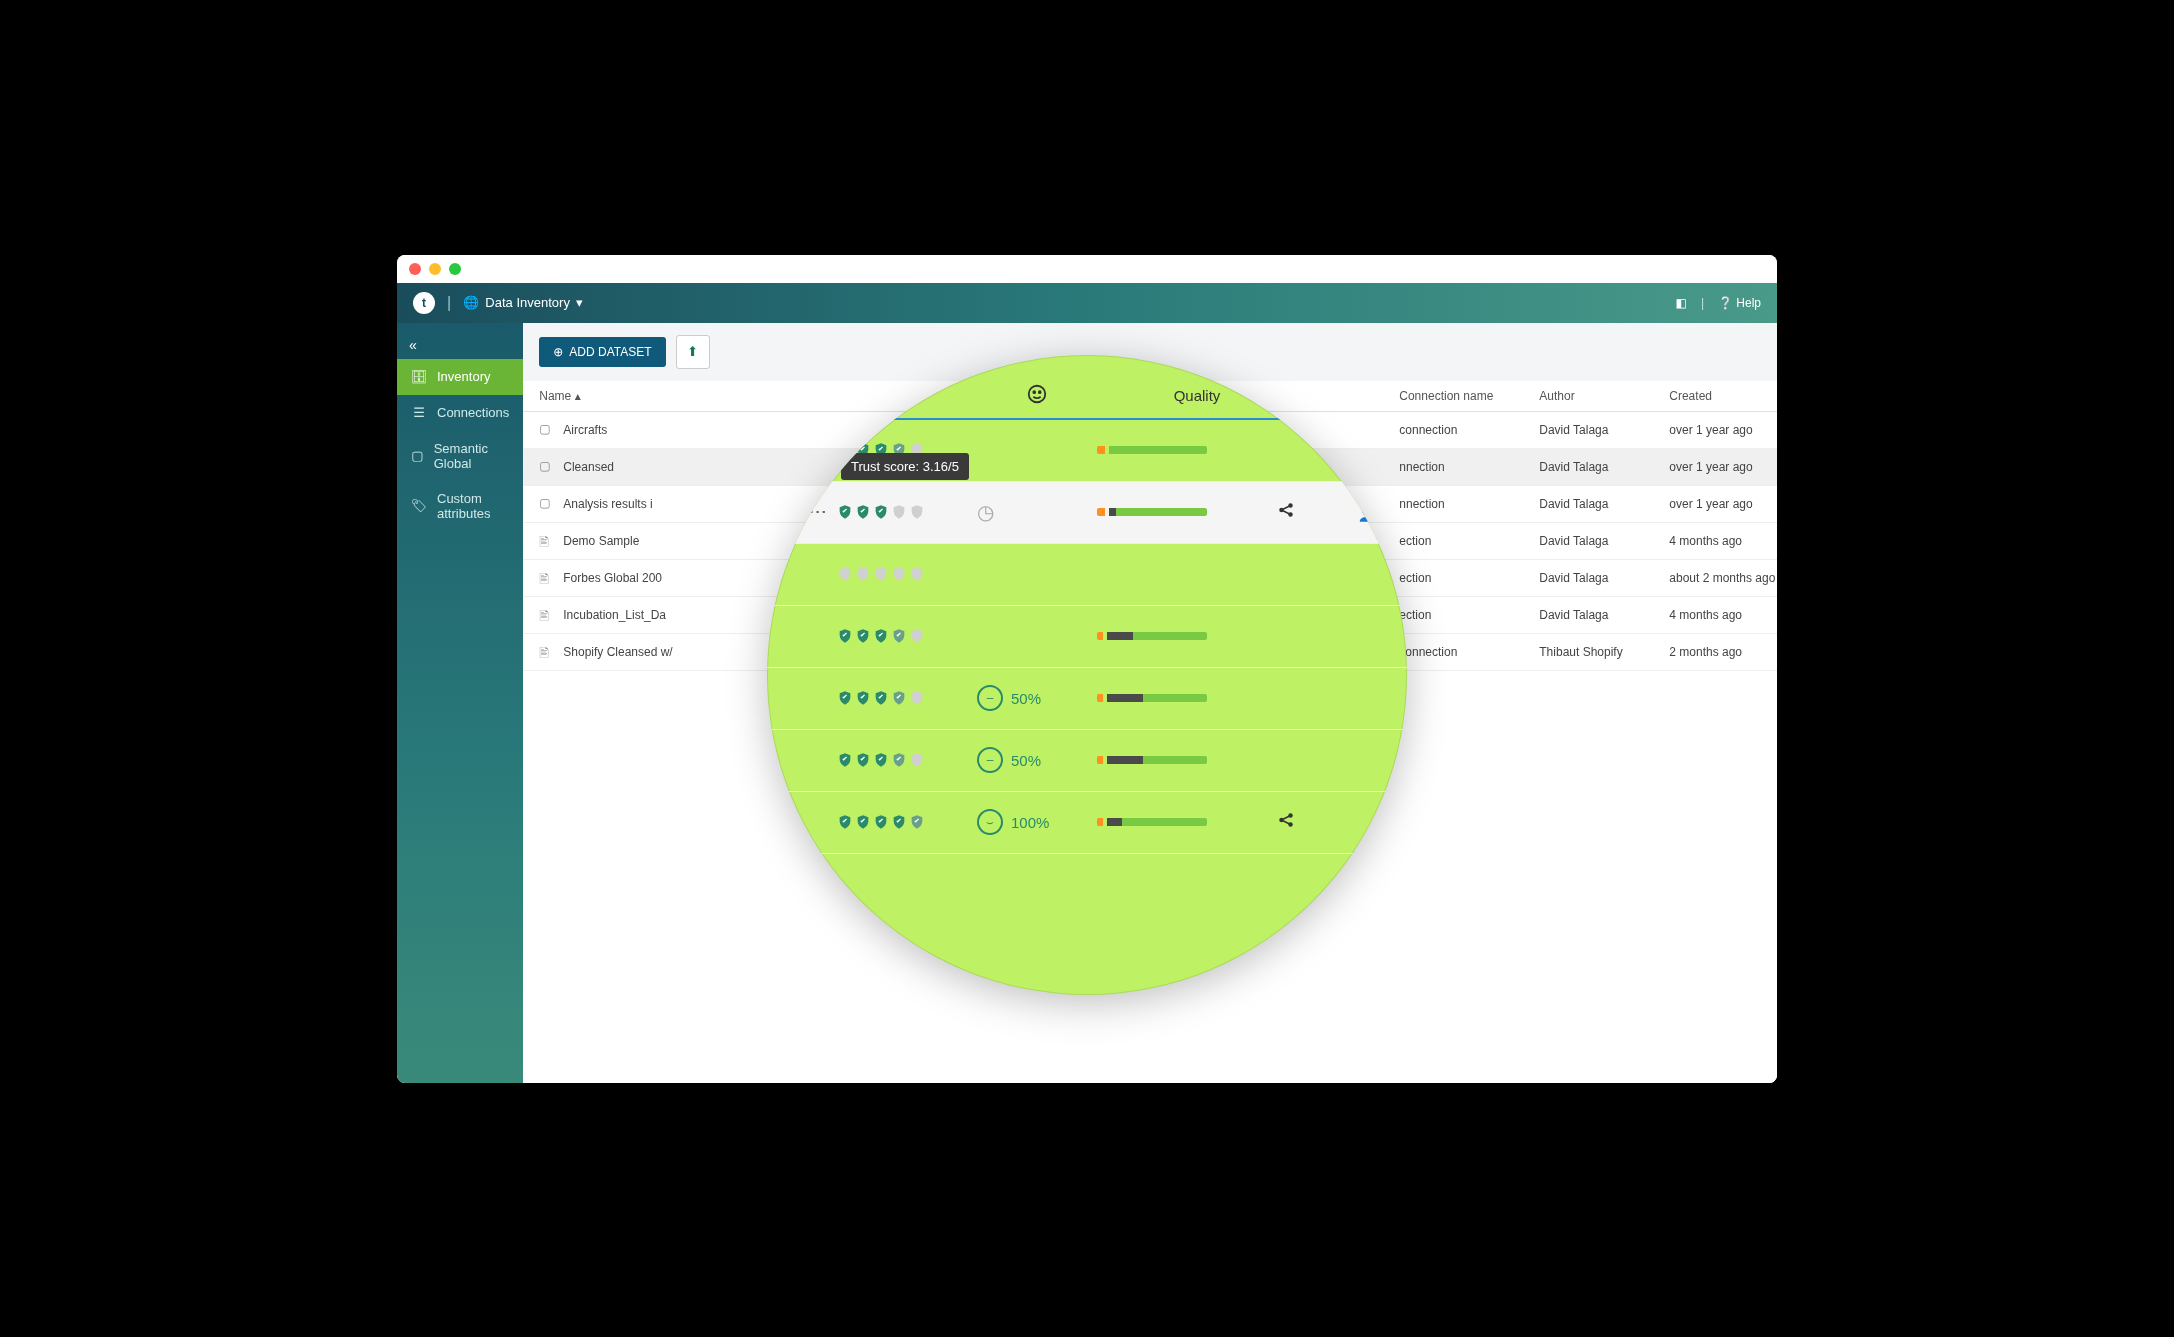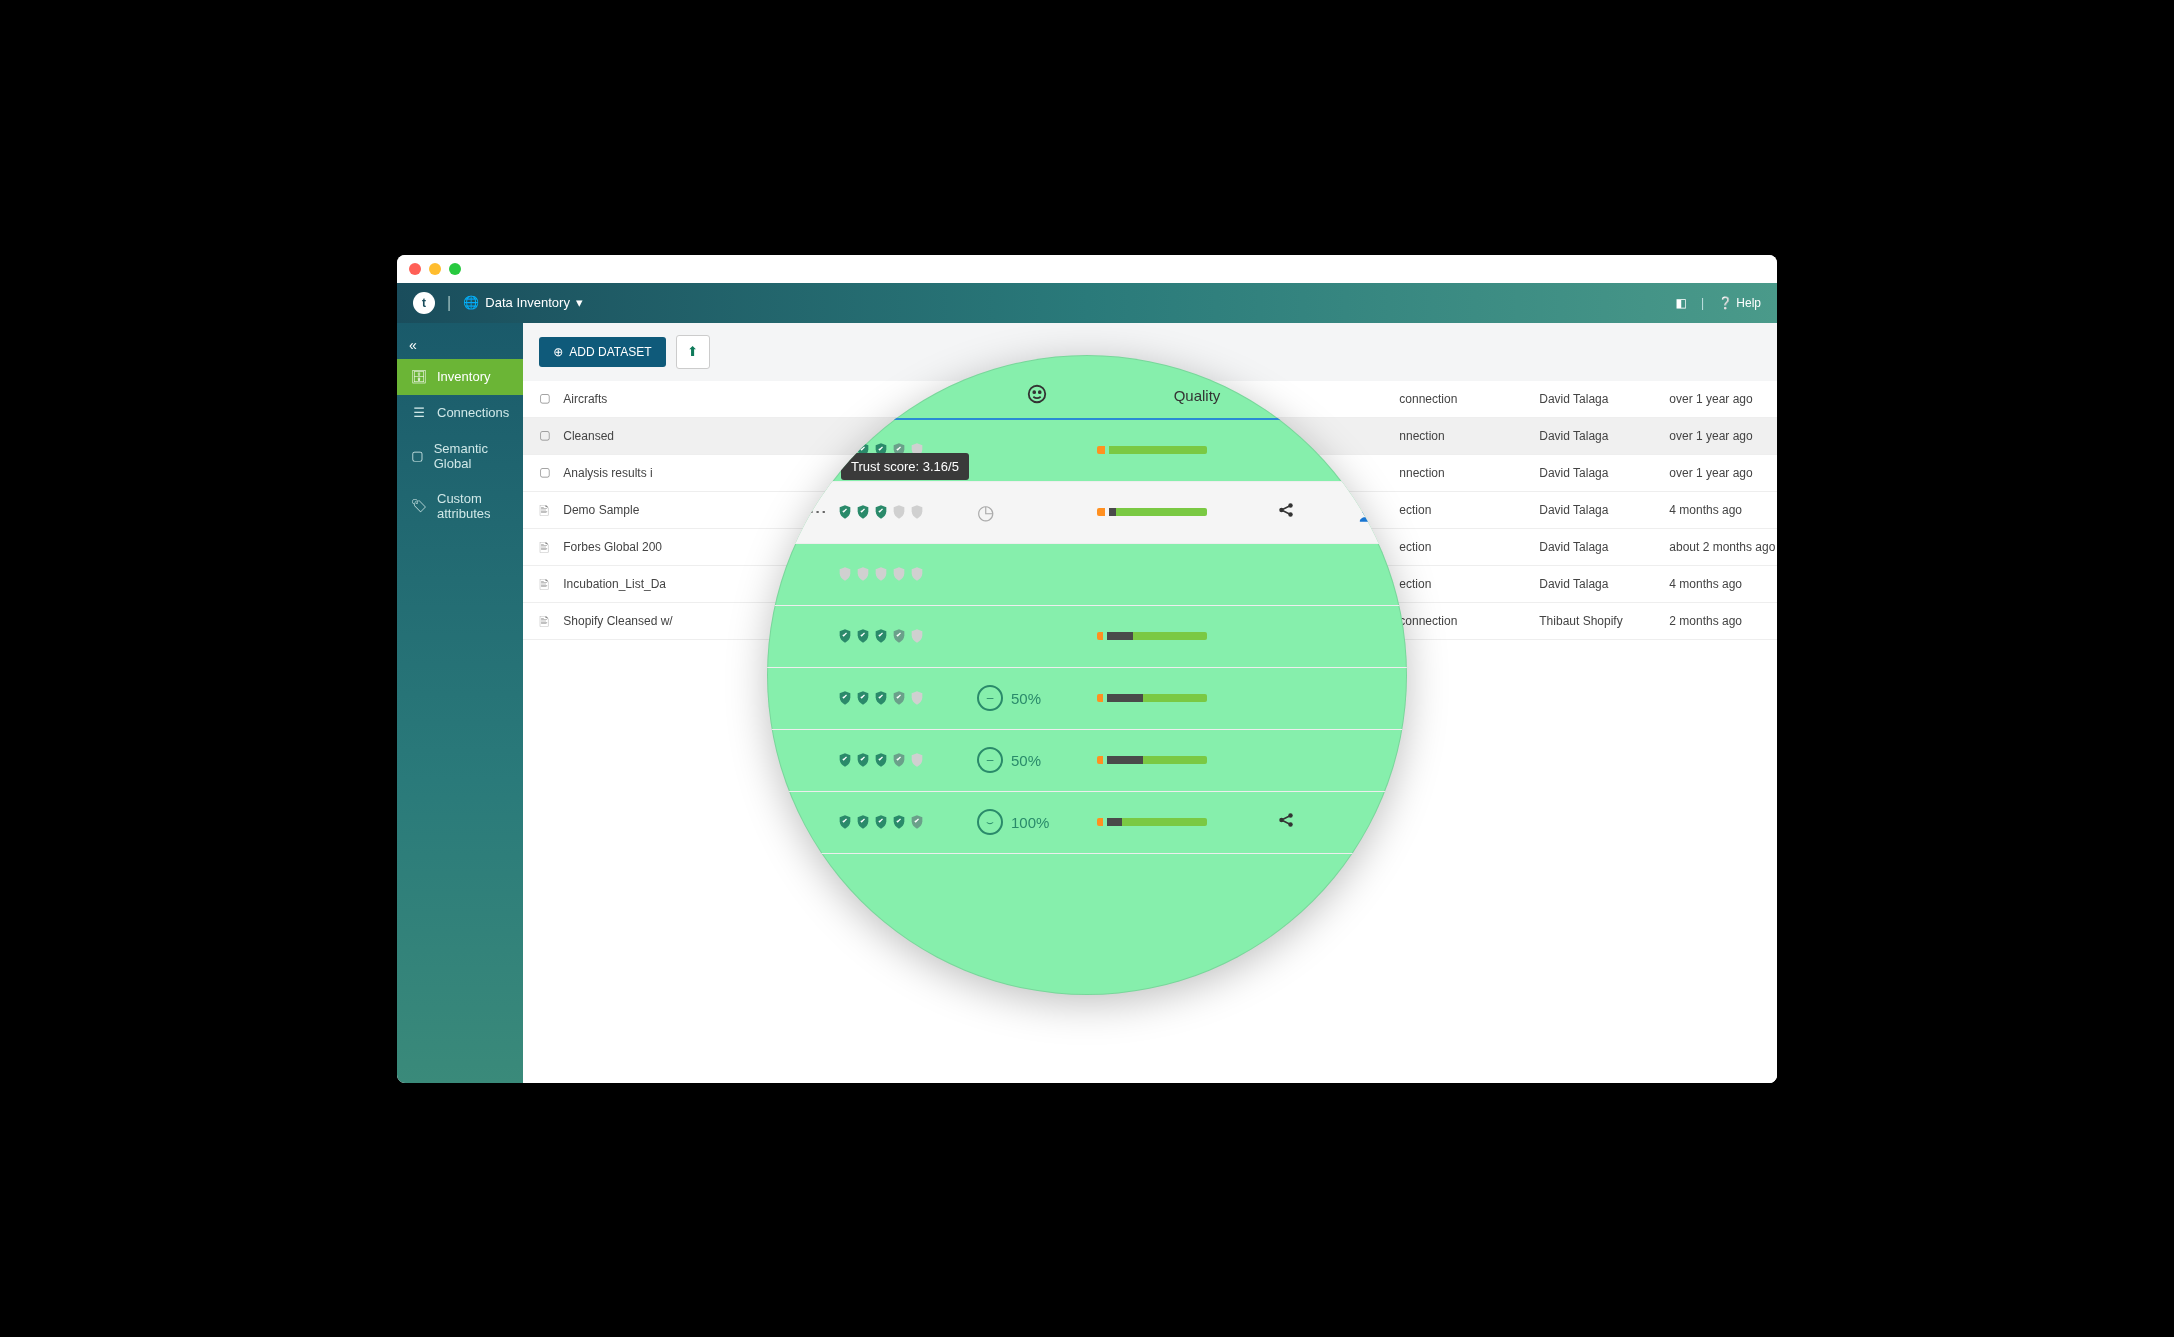--- a/index.html
+++ b/index.html
@@ -25,21 +25,21 @@
 .toolbar { padding: 12px 16px; display: flex; gap: 10px; align-items: center; }
 .btn-primary { background: #0f5a7a; color: #fff; border: none; padding: 8px 14px; border-radius: 3px; font-size: 12px; display: flex; align-items: center; gap: 6px; cursor: pointer; }
 .btn-icon-outline { width: 34px; height: 34px; border: 1px solid #ccc; border-radius: 3px; background: #fff; display: flex; align-items: center; justify-content: center; color: #0f7a5a; cursor: pointer; }
 .table-wrap { flex: 1; background: #fff; margin: 0; overflow: auto; }
 .thead { display: grid; grid-template-columns: 280px 130px 120px 120px 120px 90px 140px 130px 130px; padding: 8px 16px; border-bottom: 1px solid #e0e0e0; font-size: 12px; color: #555; }
 .trow { display: grid; grid-template-columns: 280px 130px 120px 120px 120px 90px 140px 130px 130px; padding: 10px 16px; border-bottom: 1px solid #eee; font-size: 12px; color: #444; align-items: center; }
 .trow.selected { background: #f0f0f0; }
 .name-cell { display: flex; align-items: center; gap: 8px; }
 .row-icon { width: 16px; height: 16px; color: #888; }
 
-.magnifier { position: absolute; left: 370px; top: 100px; width: 640px; height: 640px; border-radius: 50%; background: #86efac; box-shadow: 0 8px 40px rgba(0,0,0,0.25), inset 0 0 0 1px rgba(0,0,0,0.1); overflow: hidden; }
+.magnifier { position: absolute; left: 370px; top: 100px; width: 640px; height: 640px; border-radius: 50%; background: #bef264; box-shadow: 0 8px 40px rgba(0,0,0,0.25), inset 0 0 0 1px rgba(0,0,0,0.1); overflow: hidden; }
 .mag-inner { padding: 0; }
 .mag-header { display: grid; grid-template-columns: 140px 140px 180px 100px; padding: 28px 60px 10px; align-items: center; justify-items: center; border-bottom: 2px solid #2a8ad4; }
 .mag-header span { font-size: 15px; color: #333; }
 .mag-row { display: grid; grid-template-columns: 30px 140px 120px 180px 80px 60px; padding: 14px 20px 14px 40px; border-bottom: 1px solid #eee; align-items: center; min-height: 62px; }
 .mag-row.highlight { background: #f5f5f5; }
 .shields { display: flex; gap: 2px; }
 .shield { width: 16px; height: 18px; }
 .shield.on { color: #2a8a6a; }
 .shield.half { color: #5a8a6a; }
 .shield.off { color: #ccc; }
@@ -110,20 +110,31 @@
         <button class="btn-primary">
           <span>⊕</span>
           <span>ADD DATASET</span>
         </button>
         <button class="btn-icon-outline">
           <span>⬆</span>
         </button>
       </div>
 
       <div class="table-wrap">
+        <div class="thead">
+          <span><span>Name</span> ▴</span>
+          <span></span>
+            <span></span>
+            <span></span>
+            <span></span>
+            <span></span>
+          <span>Connection name</span>
+          <span>Author</span>
+          <span>Created</span>
+        </div>
         <div id="rows-container">
             <div class="trow">
     <div class="name-cell">
       <span class="row-icon">▢</span>
       <span>Aircrafts</span>
     </div>
     <span></span>
               <span></span>
               <span></span>
               <span></span>

